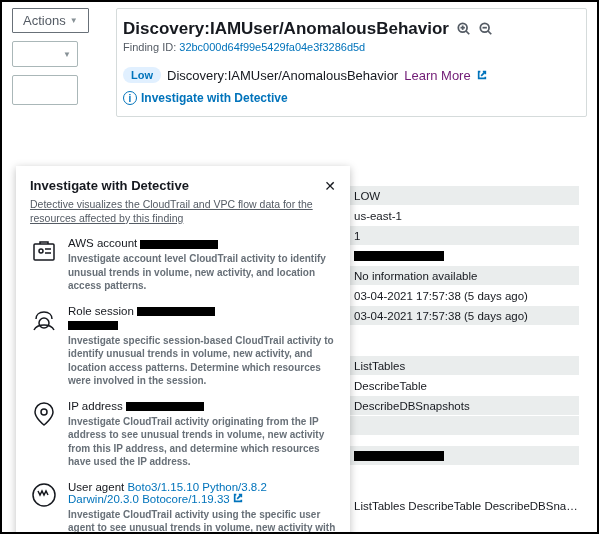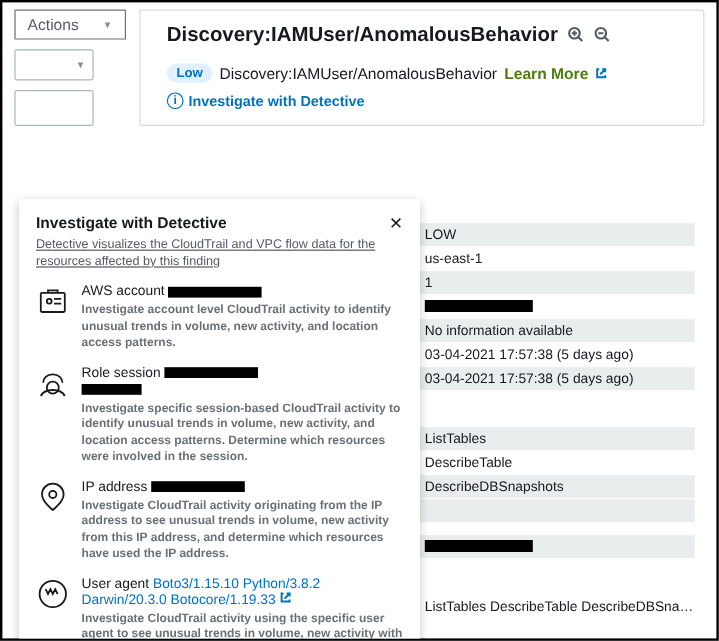--- a/index.html
+++ b/index.html
@@ -1,32 +1,32 @@
 <!DOCTYPE html>
 <html><head>
 <meta charset="utf-8">
 <style>
 * { box-sizing: border-box; margin: 0; padding: 0; font-family: "Amazon Ember", "Helvetica Neue", Arial, sans-serif; }
 body { background: #fff; width: 599px; height: 534px; overflow: hidden; border: 2px solid #000; position: relative; }
 .topbar { display: flex; padding: 6px 10px; gap: 12px; }
 .actions-col { width: 92px; }
-.actions-btn { border: 1px solid #687078; border-radius: 1px; padding: 4px 10px; font-size: 13px; color: #545b64; background: #fff; display: inline-flex; align-items: center; gap: 20px; justify-content: center; }
+.actions-btn { border: 1px solid #687078; border-radius: 1px; padding: 4px 10px; font-size: 13px; color: #545b64; background: #fff; display: inline-flex; align-items: center; gap: 4px; justify-content: center; }
 .triangle-down { font-size: 8px; color: #879196; }
 .sel { margin-top: 8px; border: 1px solid #aab7b8; border-radius: 2px; height: 26px; width: 66px; background: #fff; display: flex; align-items: center; justify-content: flex-end; padding-right: 6px; }
 .filterbox { margin-top: 8px; border: 1px solid #aab7b8; border-radius: 2px; height: 30px; width: 66px; background: #fff; }
-.main { flex: 1; border: 1px solid #d5dbdb; border-radius: 2px; padding: 10px 22px; min-width: 0; }
+.main { flex: 1; border: 1px solid #d5dbdb; border-radius: 2px; padding: 10px 6px; min-width: 0; }
 .title-row { display: flex; align-items: center; gap: 8px; }
 h1 { font-size: 17px; font-weight: 700; color: #16191f; }
 .mag { width: 14px; height: 14px; stroke: #545b64; stroke-width: 2; fill: none; }
 .finding-id { font-size: 11px; color: #545b64; margin-top: 2px; }
 .finding-id .link { color: #0073bb; }
 .badge-row { display: flex; align-items: center; gap: 6px; margin-top: 14px; }
 .badge-low { background: #e1f0ff; color: #0073bb; font-size: 11px; font-weight: 700; padding: 2px 8px; border-radius: 10px; }
 .badge-title { font-size: 13px; color: #16191f; }
-.learn-more { color: #4d7c0f; font-size: 13px; font-weight: bold; }
+.learn-more { color: #701a75; font-size: 13px; }
 .ext { width: 10px; height: 10px; stroke: #0073bb; stroke-width: 2; fill: none; }
 .invest-link { margin-top: 8px; display: inline-flex; align-items: center; gap: 4px; color: #0073bb; font-size: 12px; font-weight: 600; }
 .info-circle { width: 14px; height: 14px; border: 1.5px solid #0073bb; border-radius: 50%; display: inline-flex; align-items: center; justify-content: center; font-size: 10px; font-weight: 700; }
 
 .details { position: absolute; top: 184px; left: 126px; right: 18px; }
 .detail-row { display: flex; height: 20px; align-items: center; font-size: 11.5px; border-bottom: 1px solid #fff; }
 .detail-row:nth-child(odd) { background: #eaeded; }
 .dk { width: 222px; text-align: right; padding-right: 10px; color: #545b64; }
 .dv { flex: 1; color: #16191f; padding-left: 4px; white-space: nowrap; overflow: hidden; text-overflow: ellipsis; }
 .redact { display: inline-block; background: #000; height: 10px; width: 90px; vertical-align: middle; }
@@ -67,20 +67,24 @@
           <line x1="10" y1="10" x2="14" y2="14"></line>
           <line x1="4" y1="6.5" x2="9" y2="6.5"></line>
           <line x1="6.5" y1="4" x2="6.5" y2="9"></line>
         </svg>
       <svg class="mag" viewBox="0 0 16 16">
           <circle cx="6.5" cy="6.5" r="5"></circle>
           <line x1="10" y1="10" x2="14" y2="14"></line>
           <line x1="4" y1="6.5" x2="9" y2="6.5"></line>
         </svg>
     </div>
+    <div class="finding-id">
+      <span>Finding ID:</span>
+      <span class="link">32bc000d64f99e5429fa04e3f3286d5d</span>
+    </div>
     <div class="badge-row">
       <span class="badge-low">Low</span>
       <span class="badge-title">Discovery:IAMUser/AnomalousBehavior</span>
       <span class="learn-more">Learn More</span>
       <svg class="ext" viewBox="0 0 12 12">
           <path d="M4 2H2v8h8V8"></path>
           <path d="M7 2h3v3"></path>
           <line x1="10" y1="2" x2="5" y2="7"></line>
         </svg>
     </div>

